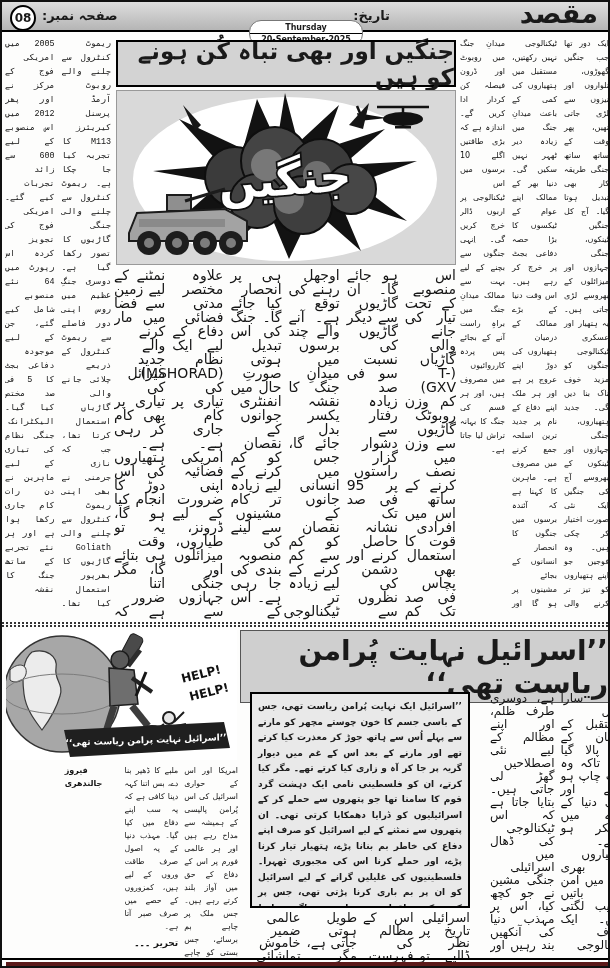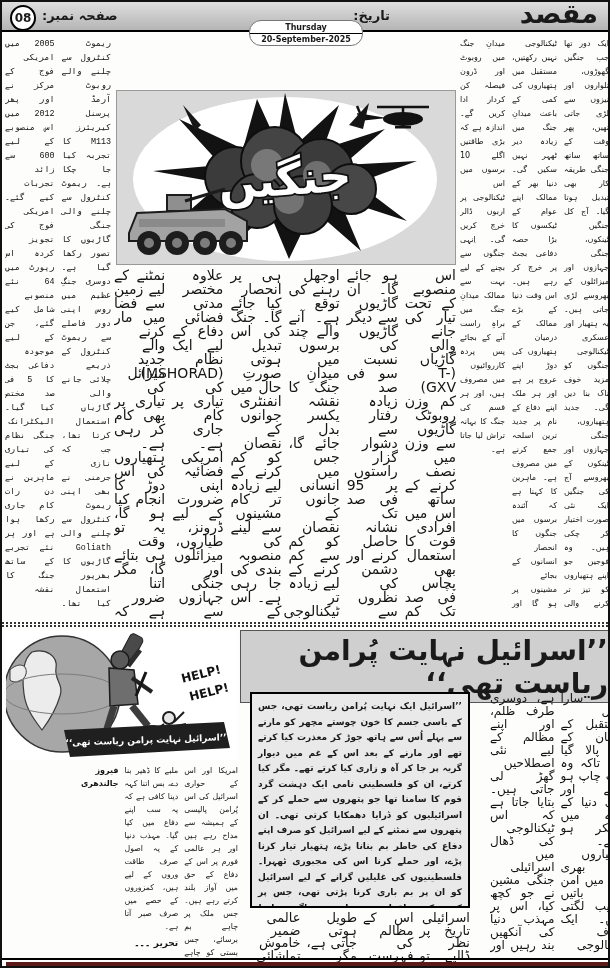--- a/index.html
+++ b/index.html
@@ -37,21 +37,21 @@
     border:1px solid #555;box-sizing:border-box;display:flex;align-items:center;justify-content:center;
     font-size:28px;font-weight:bold;direction:rtl;letter-spacing:-1px;}
   .cartoon{position:absolute;left:4px;top:628px;width:231px;height:130px;background:#fff;}
   .col-low-left{position:absolute;left:3px;top:762px;width:233px;height:198px;column-count:4;column-gap:6px;font-size:7.8px;line-height:13px;}
   .box-text{position:absolute;left:248px;top:690px;width:220px;height:216px;border:2px solid #000;
     background:#e9e9e9;box-sizing:border-box;padding:5px 6px;direction:rtl;text-align:justify;
     font-size:9px;line-height:15.5px;font-weight:bold;overflow:hidden;}
   .col-low-right{position:absolute;left:472px;top:690px;width:135px;height:270px;column-count:2;column-gap:6px;font-size:12px;line-height:13px;margin-left:16px;}
   .col-low-bottom{position:absolute;left:248px;top:910px;width:220px;height:50px;column-count:4;column-gap:6px;font-size:13px;line-height:12.5px;}
   .byline{display:block;font-weight:bold;text-align:right;margin-top:4px;font-size:9px;}
-  .byline-name{display:block;text-align:right;font-size:8px;font-weight:bold;}
+  .byline-name{display:block;text-align:left;font-size:8px;font-weight:bold;}
   
   .bottom-rule{position:absolute;left:0;top:956px;width:100%;height:2px;background:#000;}
   .accent-bar{position:absolute;left:4px;top:960px;width:602px;height:8px;}
   svg text{font-family:"DejaVu Sans",sans-serif;}
 </style>
 </head>
 <body>
 
 <div class="page">
 
@@ -59,20 +59,21 @@
     <div class="paper-logo">مقصد</div>
     <div class="date-label">تاریخ:</div>
     <div class="date-pill">
       <span class="day">Thursday</span>
       <span class="date">20-September-2025</span>
     </div>
     <div class="page-label">صفحہ نمبر:</div>
     <div class="page-circle">08</div>
   </div>
 
+  <div class="headline1">جنگیں اور بھی تباہ کُن ہونے کو ہیں</div>
 
   <div class="illustration">
     <svg width="338" height="173" viewBox="0 0 338 173">
       <rect x="0" y="0" width="338" height="173" fill="#d9d9d9"></rect>
       <ellipse cx="168" cy="88" rx="152" ry="82" fill="#ffffff"></ellipse>
 
       <polygon fill="#121212" points="168,2 181,52 222,14 206,58 268,38 226,74 300,70 240,92 290,130 222,108 244,160 196,118 172,168 152,120 108,162 126,110 54,136 104,92 36,80 104,74 62,28 126,58 140,8 160,52"></polygon>
 
       <g stroke="#0e0e0e" stroke-width="2">
         <circle cx="118" cy="86" r="30" fill="#3b3b3b"></circle>

